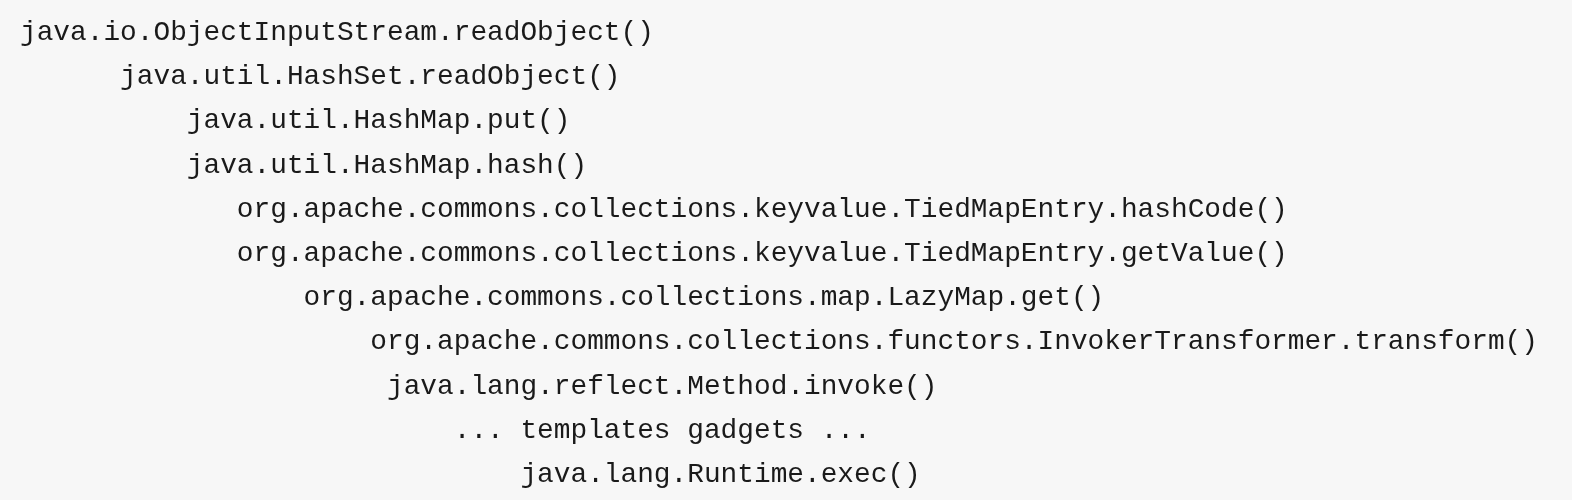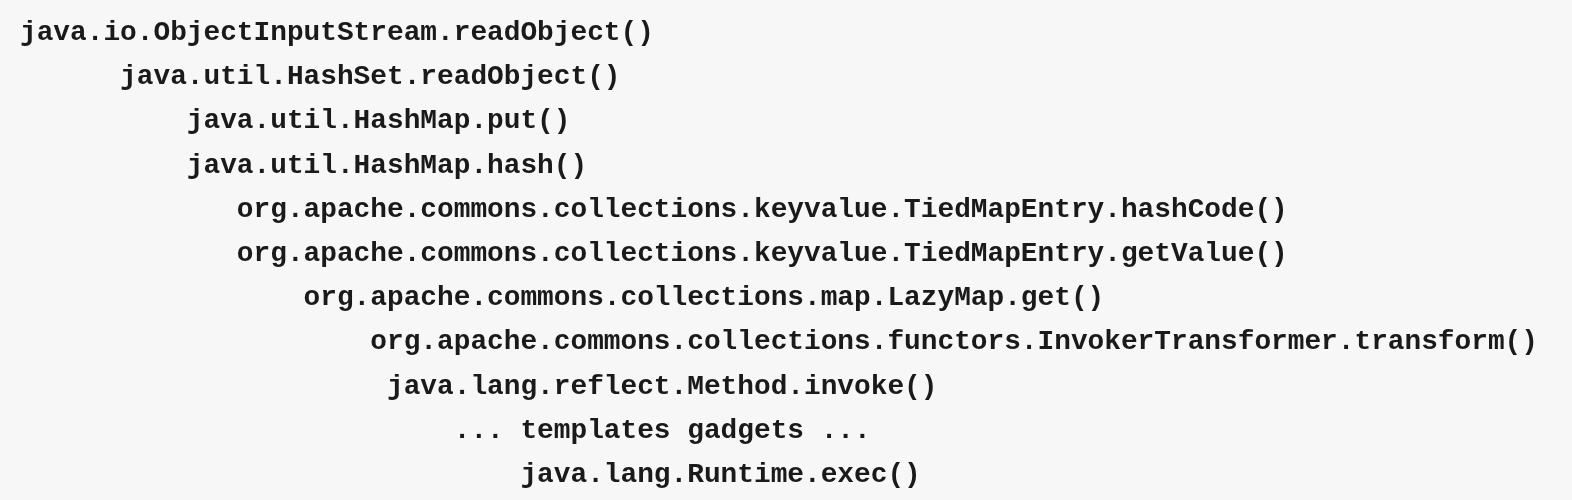--- a/index.html
+++ b/index.html
@@ -20,21 +20,20 @@
     font-size: 27.8px;
     line-height: 44.2px;
     font-weight: 400;
     color: #1a1a1a;
     white-space: pre;
     letter-spacing: 0;
   }
   .code-line {
     height: 44.2px;
     white-space: pre;
-    font-weight: bold;
   }
 </style>
 </head>
 <body>
 
 <div class="code-block">
   <pre class="code-pre"><div class="code-line">java.io.ObjectInputStream.readObject()</div><div class="code-line">      java.util.HashSet.readObject()</div><div class="code-line">          java.util.HashMap.put()</div><div class="code-line">          java.util.HashMap.hash()</div><div class="code-line">             org.apache.commons.collections.keyvalue.TiedMapEntry.hashCode()</div><div class="code-line">             org.apache.commons.collections.keyvalue.TiedMapEntry.getValue()</div><div class="code-line">                 org.apache.commons.collections.map.LazyMap.get()</div><div class="code-line">                     org.apache.commons.collections.functors.InvokerTransformer.transform()</div><div class="code-line">                      java.lang.reflect.Method.invoke()</div><div class="code-line">                          ... templates gadgets ...</div><div class="code-line">                              java.lang.Runtime.exec()</div></pre>
 </div>
 
 </body></html>

